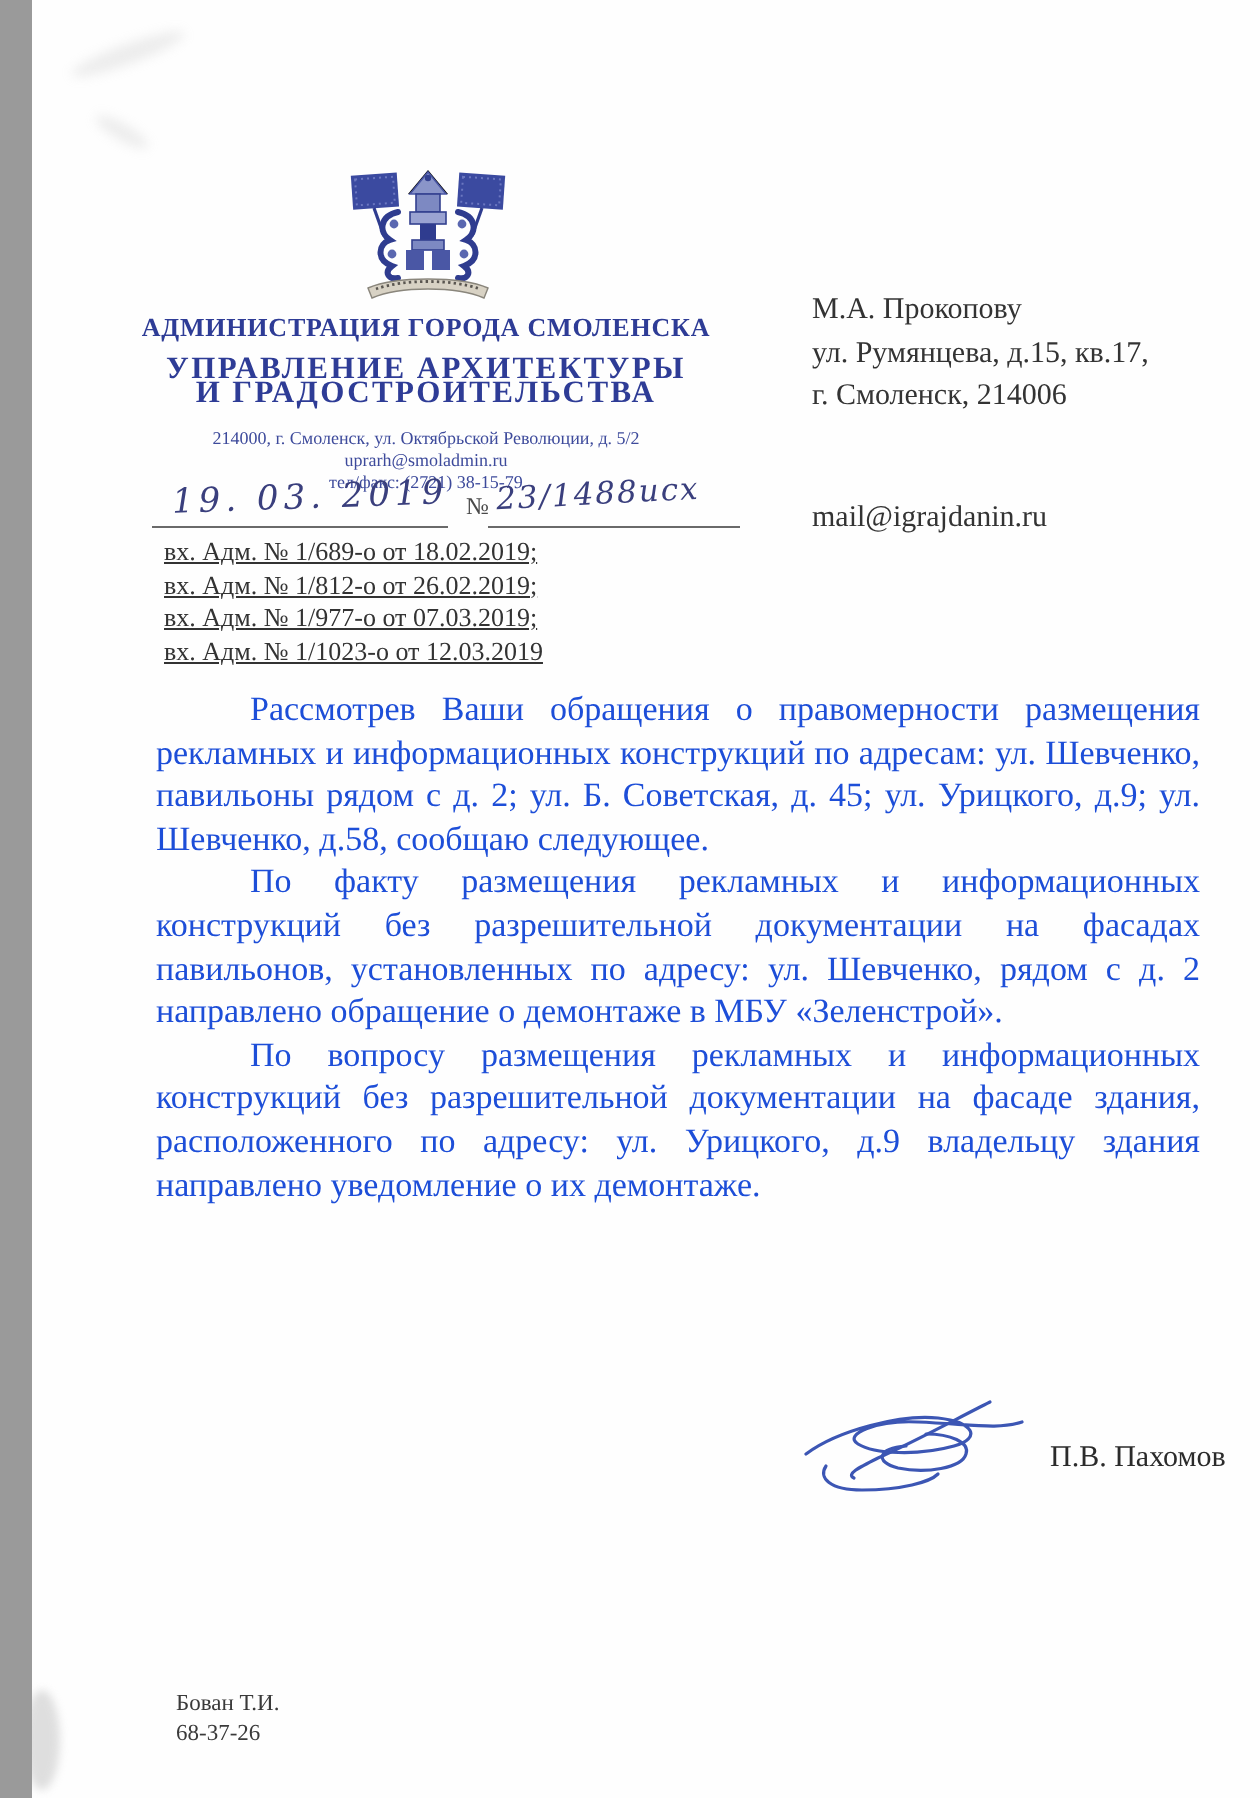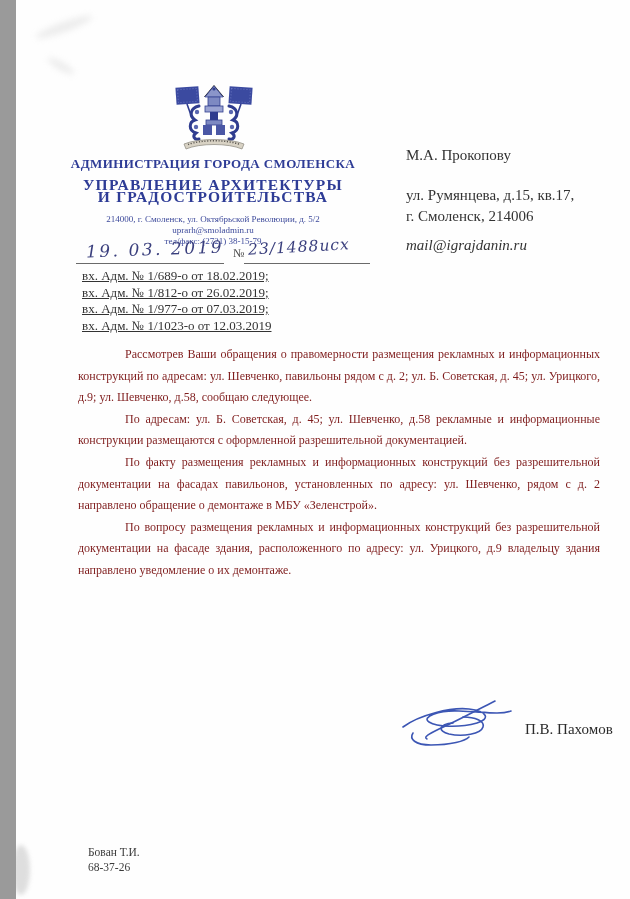--- a/index.html
+++ b/index.html
@@ -38,26 +38,26 @@
   .reg-num{position:absolute;left:172px;top:0px;font-family:"DejaVu Serif",serif;font-style:italic;
     font-size:15.5px;letter-spacing:1px;color:#3a3f7d;transform:rotate(-3deg);white-space:nowrap;}
   .reg-num-line{position:absolute;left:168px;top:25px;width:126px;border-bottom:1px solid #6a6a6a;}
 
   
   .incoming{position:absolute;left:66px;top:268px;font-size:13px;line-height:16.5px;color:#333;text-decoration:underline;}
 
   
   .recipient{position:absolute;left:390px;top:147px;width:200px;font-size:15px;color:#333;}
   .recipient .name{position:absolute;left:0;top:0;white-space:nowrap;text-align:right;}
-  .recipient .addr{position:absolute;left:0;top:38px;line-height:21px;white-space:nowrap;}
-  .recipient .mail{position:absolute;left:0;top:90px;white-space:nowrap;font-style:italic;}
+  .recipient .addr{position:absolute;left:0;top:20px;line-height:21px;white-space:nowrap;}
+  .recipient .mail{position:absolute;left:0;top:104px;white-space:nowrap;}
 
   
-  .body-text{position:absolute;left:62px;top:344px;width:522px;font-size:12px;line-height:21.6px;
-    text-align:justify;color:#7f1d1d;}
+  .body-text{position:absolute;left:62px;top:344px;width:522px;font-size:17px;line-height:21.6px;
+    text-align:justify;color:#1d4ed8;}
   .body-text p{margin:0;text-indent:47px;}
 
   
   .sig-position{position:absolute;left:64px;top:671px;font-size:15px;line-height:19.3px;color:#2b2b2b;}
   .sig-scribble{position:absolute;left:383px;top:693px;width:130px;height:62px;}
   .sig-name{position:absolute;left:509px;top:721px;font-size:15px;color:#2b2b2b;white-space:nowrap;}
 
   
   .footer{position:absolute;left:72px;top:845px;font-size:11.5px;line-height:14.5px;color:#3a3a3a;}
 </style>
@@ -135,21 +135,20 @@
     <div class="name">М.А. Прокопову</div>
     <div class="addr">
       <div>ул. Румянцева, д.15, кв.17,</div>
       <div>г. Смоленск, 214006</div>
     </div>
     <div class="mail">mail@igrajdanin.ru</div>
   </div>
 
   <div class="body-text">
     <p>Рассмотрев Ваши обращения о правомерности размещения рекламных и информационных конструкций по адресам: ул. Шевченко, павильоны рядом с д. 2; ул. Б. Советская, д. 45; ул. Урицкого, д.9; ул. Шевченко, д.58, сообщаю следующее.</p>
-    <p>По адресам: ул. Б. Советская, д. 45; ул. Шевченко, д.58 рекламные и информационные конструкции размещаются с оформленной разрешительной документацией.</p>
     <p>По факту размещения рекламных и информационных конструкций без разрешительной документации на фасадах павильонов, установленных по адресу: ул. Шевченко, рядом с д. 2 направлено обращение о демонтаже в МБУ «Зеленстрой».</p>
     <p>По вопросу размещения рекламных и информационных конструкций без разрешительной документации на фасаде здания, расположенного по адресу: ул. Урицкого, д.9 владельцу здания направлено уведомление о их демонтаже.</p>
   </div>
 
 
   <div class="sig-scribble">
     <svg viewBox="0 0 130 62" width="130" height="62">
       <g fill="none" stroke="#3c56b4" stroke-width="1.6" stroke-linecap="round">
         <path d="M4,34 C20,22 52,14 70,16 C88,18 92,26 78,30 C60,35 38,34 30,29 C22,24 40,17 60,18 C86,19 100,22 112,18"></path>
         <path d="M96,8 C80,16 58,28 40,36 C30,41 24,44 28,46"></path>

